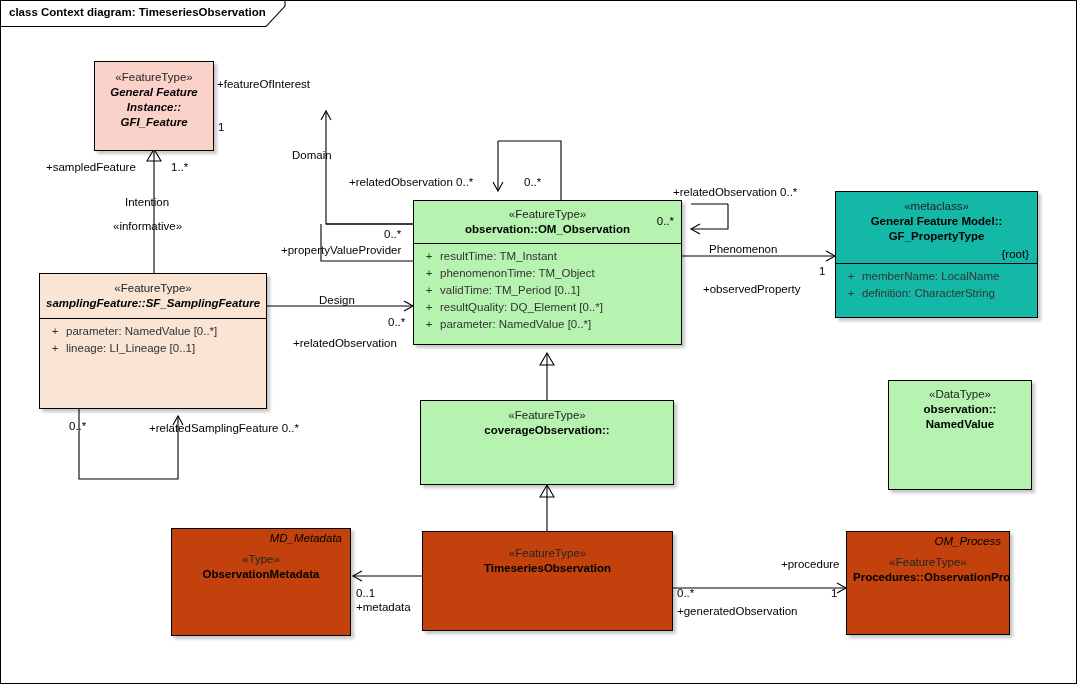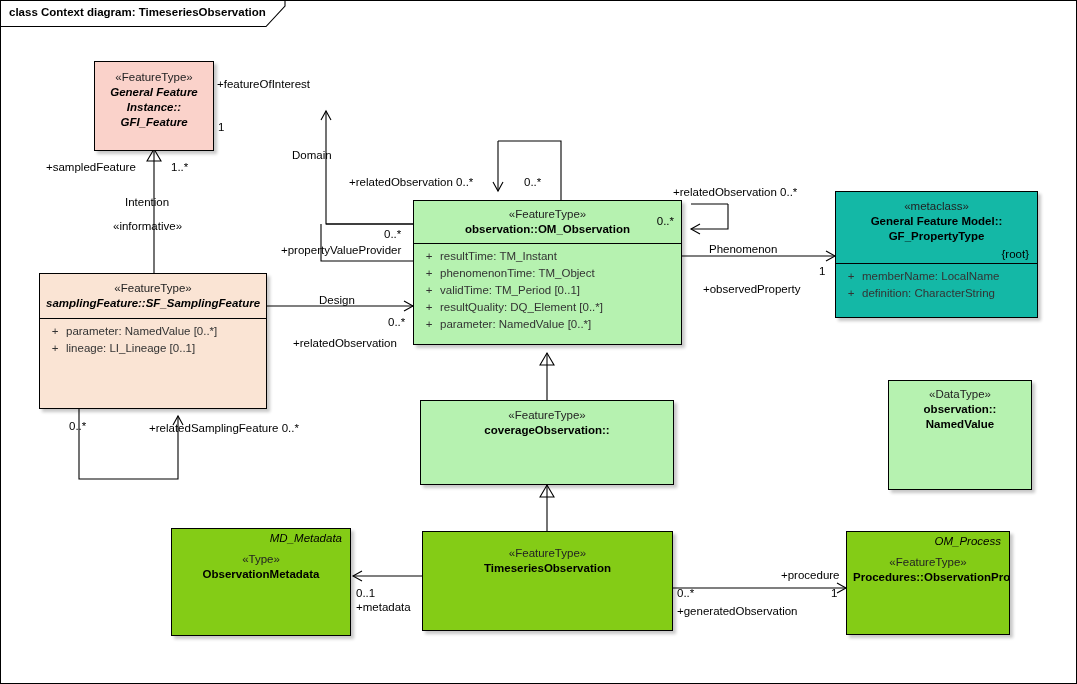--- a/index.html
+++ b/index.html
@@ -107,21 +107,21 @@
     position: absolute;
     font-size: 11.5px;
     color: #000;
   }
 
   
   .pink   { background: #fad2ca; }
   .pink2  { background: #14b8a6; }
   .peach  { background: #fae4d4; }
   .green  { background: #b6f2b0; }
-  .cyan   { background: #84cc16; }
+  .cyan   { background: #c2410c; }
 
   
   .lbl {
     position: absolute;
     font-size: 11.5px;
     color: #000;
     white-space: nowrap;
     line-height: 13px;
   }
 </style>
@@ -326,18 +326,18 @@
   <div class="lbl" style="left:708px; top:242px;">Phenomenon</div>
   <div class="lbl" style="left:702px; top:282px;">+observedProperty</div>
   <div class="lbl" style="left:818px; top:264px;">1</div>
 
   <div class="lbl" style="left:68px;  top:419px;">0..*</div>
   <div class="lbl" style="left:148px; top:421px;">+relatedSamplingFeature 0..*</div>
 
   <div class="lbl" style="left:355px; top:557px;margin-top:43px;">+metadata</div>
   <div class="lbl" style="left:355px; top:586px;">0..1</div>
 
-  <div class="lbl" style="left:780px; top:557px;margin-top:11px;">+procedure</div>
+  <div class="lbl" style="left:780px; top:557px;">+procedure</div>
   <div class="lbl" style="left:830px; top:586px;">1</div>
   <div class="lbl" style="left:676px; top:586px;">0..*</div>
   <div class="lbl" style="left:676px; top:604px;">+generatedObservation</div>
 
 </div>
 
 </body></html>

